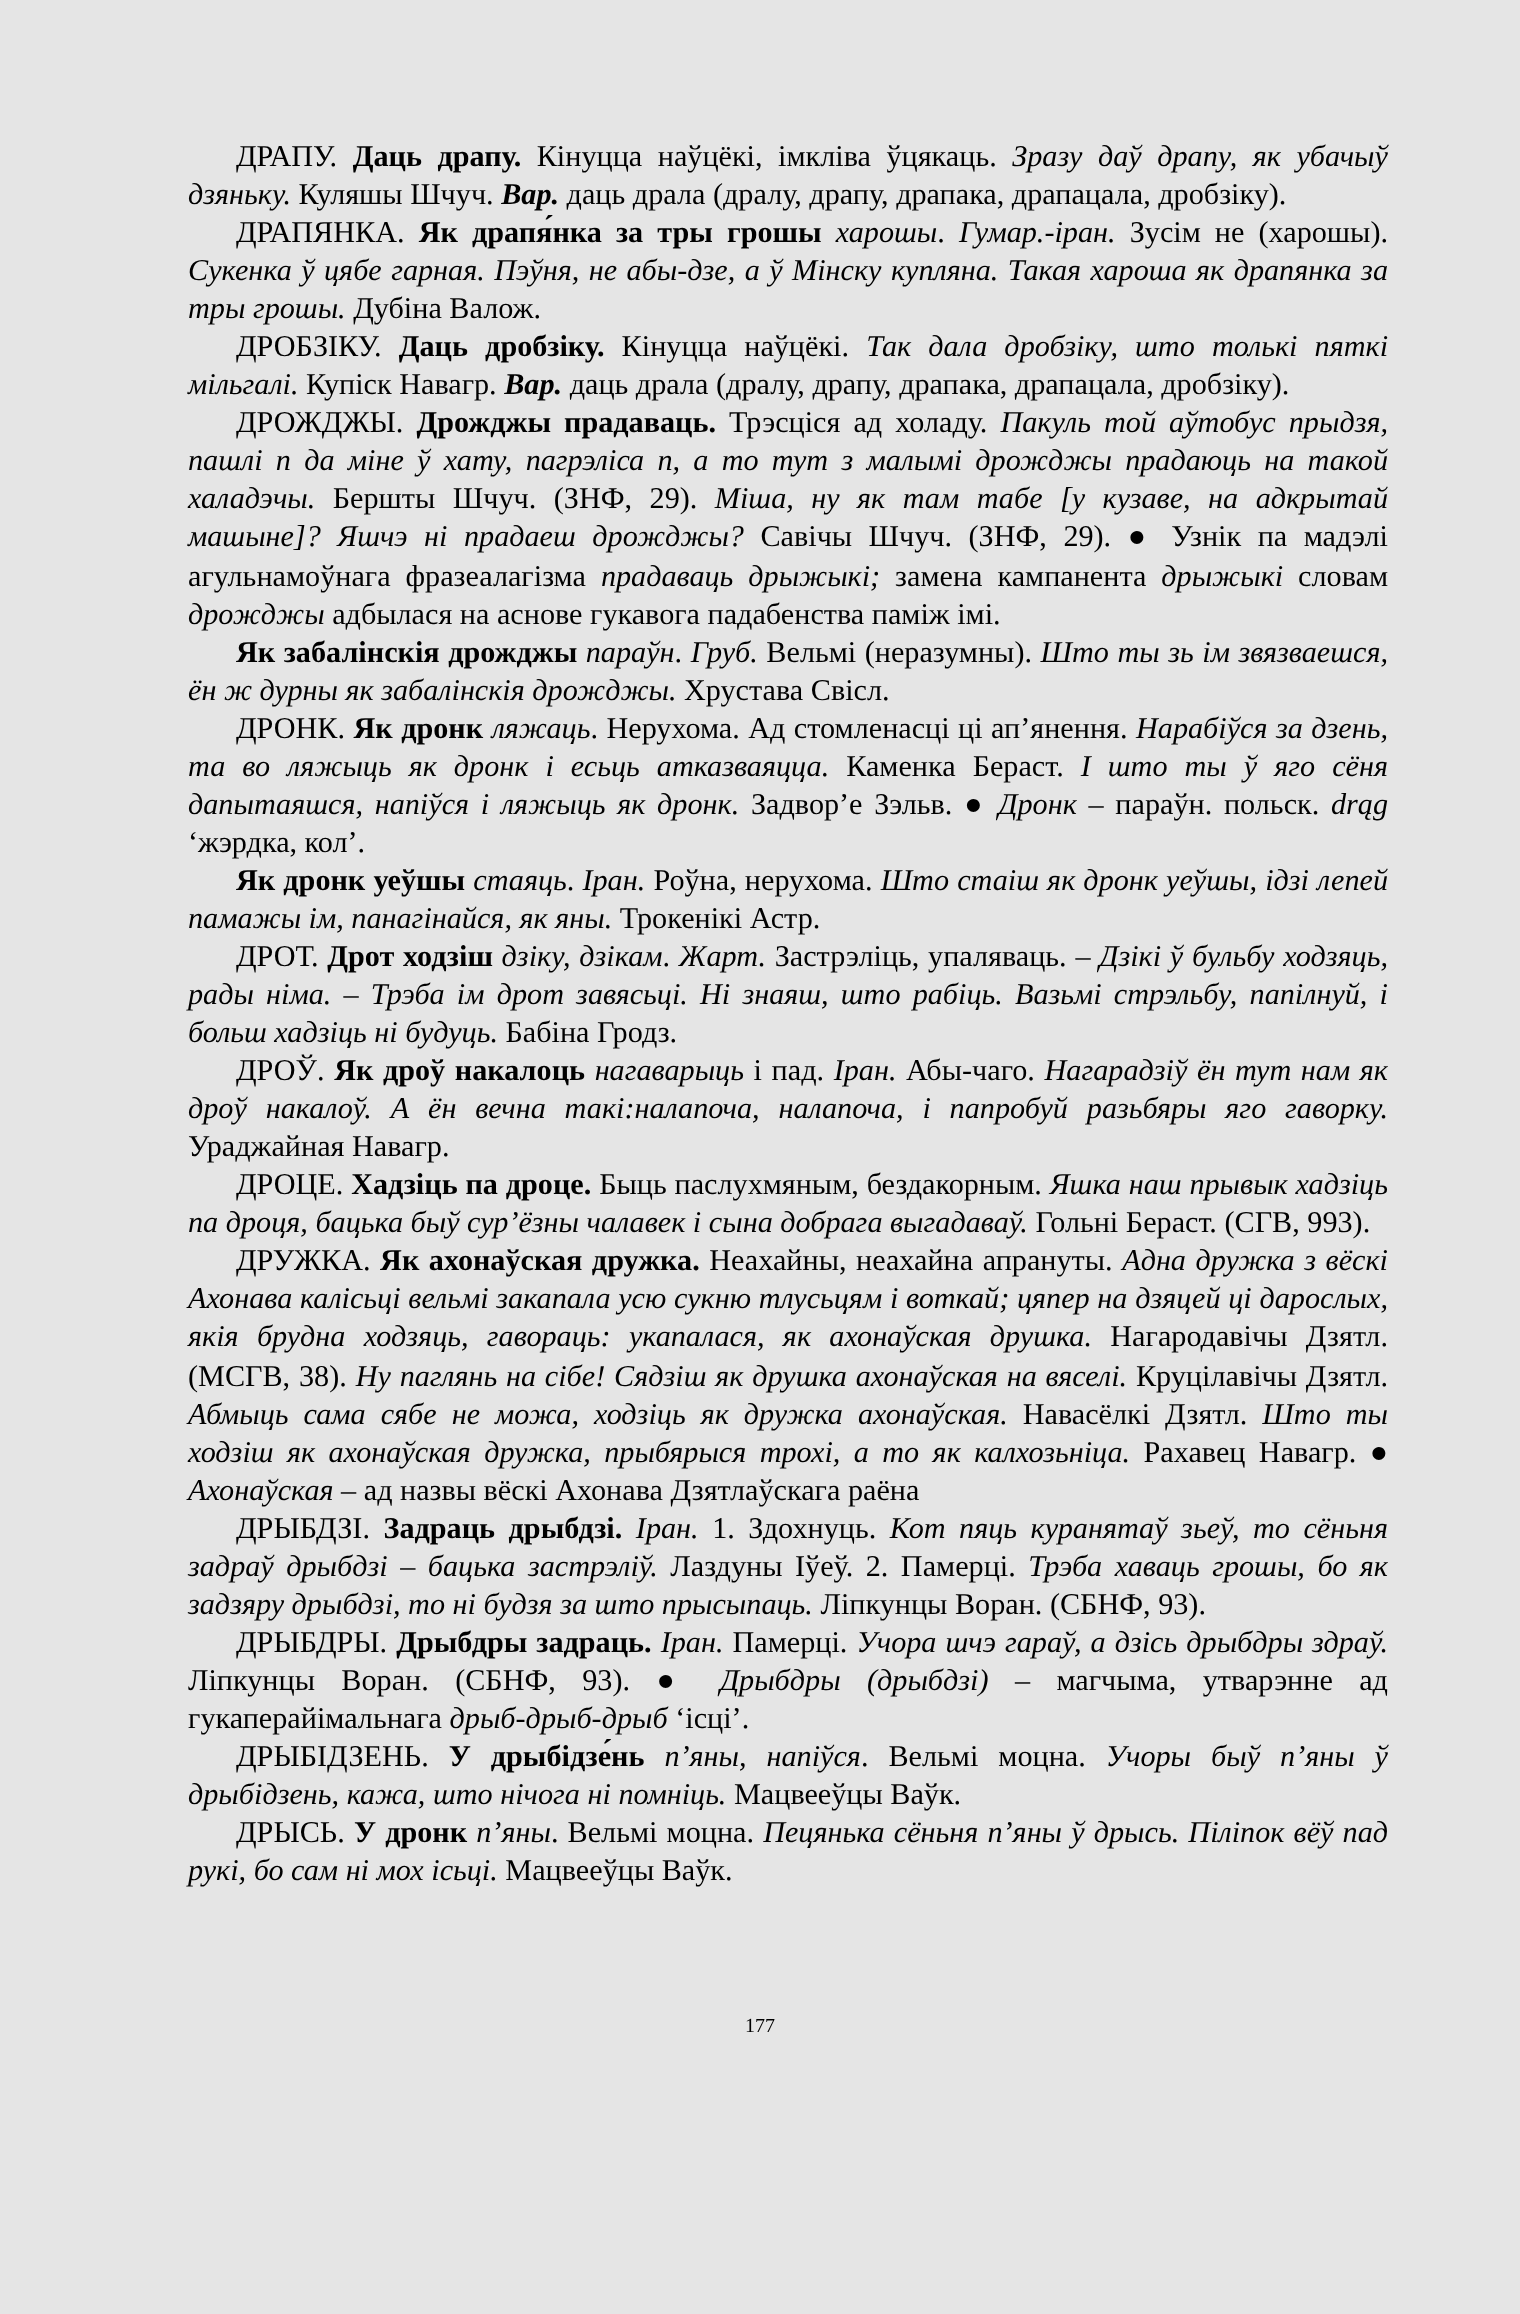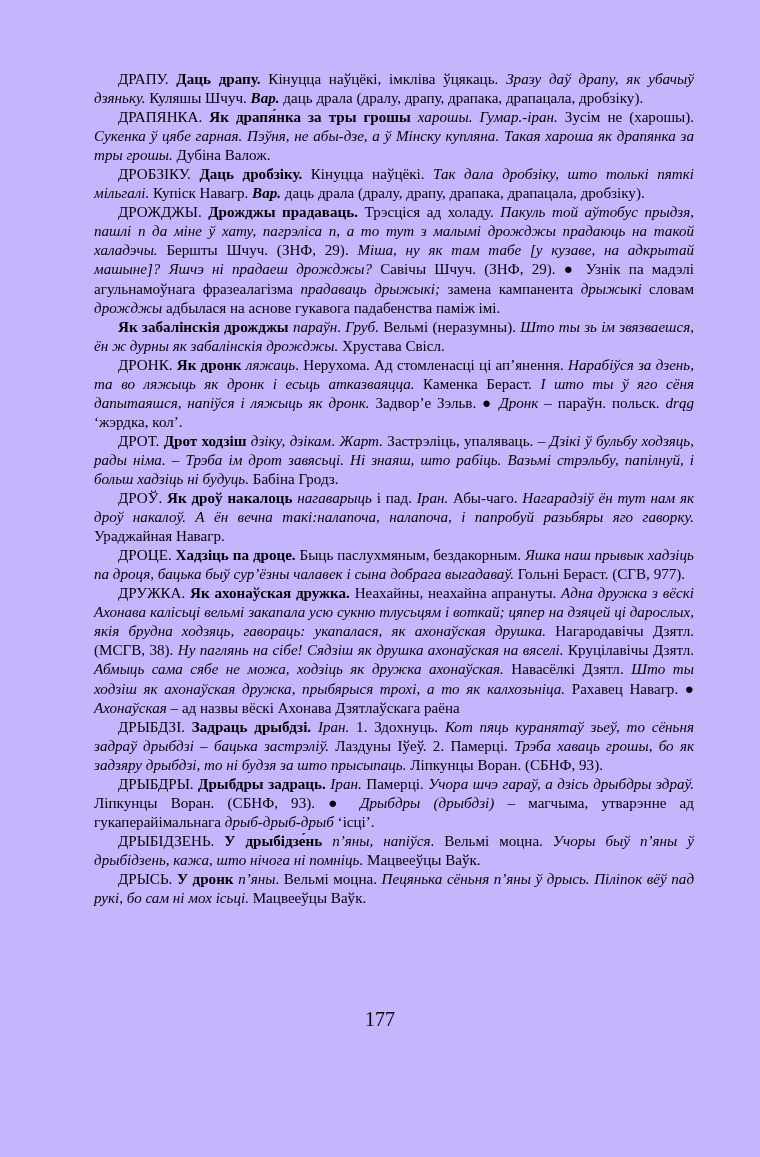--- a/index.html
+++ b/index.html
@@ -10,21 +10,21 @@
   body {
     width: 760px;
     height: 1157px;
     font-family: "Liberation Serif", "DejaVu Serif", serif;
     color: #000000;
   }
   .page {
     position: relative;
     width: 760px;
     height: 1157px;
-    background: #c4b5fd;
+    background: #e5e5e5;
     box-sizing: border-box;
     padding: 70px 68px 0 94px;
   }
   .column {
     width: 600px;
     text-align: justify;
     text-justify: inter-word;
     font-size: 15.1px;
     line-height: 19.05px;
     hyphens: none;
@@ -37,38 +37,39 @@
   }
   b, .b { font-weight: bold; }
   i, .i { font-style: italic; }
   .bi { font-weight: bold; font-style: italic; }
   .pageno {
     position: absolute;
     left: 0;
     right: 0;
     top: 1008px;
     text-align: center;
-    font-size: 20px;
+    font-size: 10px;
     font-family: "Liberation Serif", "DejaVu Serif", serif;
   }
 </style>
 </head>
 <body>
 
 <div class="page">
   <div class="column" id="column">
       <p class="entry"><span>ДРАПУ. </span><span class="b">Даць драпу.</span><span> Кінуцца наўцёкі, імкліва ўцякаць. </span><span class="i">Зразу даў драпу, як убачыў дзяньку.</span><span> Куляшы Шчуч. </span><span class="bi">Вар.</span><span> даць драла (дралу, драпу, драпака, драпацала, дробзіку).</span></p>
       <p class="entry"><span>ДРАПЯНКА. </span><span class="b">Як драпя́нка за тры грошы</span><span class="i"> харошы</span><span>. </span><span class="i">Гумар.-іран.</span><span> Зусім не (харошы). </span><span class="i">Сукенка ў цябе гарная. Пэўня, не абы-дзе, а ў Мінску купляна. Такая хароша як драпянка за тры грошы.</span><span> Дубіна Валож.</span></p>
       <p class="entry"><span>ДРОБЗІКУ. </span><span class="b">Даць дробзіку.</span><span> Кінуцца наўцёкі. </span><span class="i">Так дала дробзіку, што толькі пяткі мільгалі.</span><span> Купіск Навагр. </span><span class="bi">Вар.</span><span> даць драла (дралу, драпу, драпака, драпацала, дробзіку).</span></p>
       <p class="entry"><span>ДРОЖДЖЫ. </span><span class="b">Дрожджы прадаваць.</span><span> Трэсціся ад холаду. </span><span class="i">Пакуль той аўтобус прыдзя, пашлі п да міне ў хату, пагрэліса п, а то тут з малымі дрожджы прадаюць на такой халадэчы.</span><span> Бершты Шчуч. (ЗНФ, 29). </span><span class="i">Міша, ну як там табе [у кузаве, на адкрытай машыне]? Яшчэ ні прадаеш дрожджы?</span><span> Савічы Шчуч. (ЗНФ, 29). ● Узнік па мадэлі агульнамоўнага фразеалагізма </span><span class="i">прадаваць дрыжыкі;</span><span> замена кампанента </span><span class="i">дрыжыкі</span><span> словам </span><span class="i">дрожджы</span><span> адбылася на аснове гукавога падабенства паміж імі.</span></p>
       <p class="entry"><span class="b">Як забалінскія дрожджы</span><span class="i"> параўн</span><span>. </span><span class="i">Груб.</span><span> Вельмі (неразумны). </span><span class="i">Што ты зь ім звязваешся, ён ж дурны як забалінскія дрожджы.</span><span> Хрустава Свісл.</span></p>
       <p class="entry"><span>ДРОНК. </span><span class="b">Як дронк</span><span class="i"> ляжаць</span><span>. Нерухома. Ад стомленасці ці ап’янення. </span><span class="i">Нарабіўся за дзень, та во ляжыць як дронк і есьць атказваяцца.</span><span> Каменка Бераст. </span><span class="i">І што ты ў яго сёня дапытаяшся, напіўся і ляжыць як дронк.</span><span> Задвор’е Зэльв. ● </span><span class="i">Дронк</span><span> – параўн. польск. </span><span class="i">drąg</span><span> ‘жэрдка, кол’.</span></p>
+      <p class="entry"><span class="b">Як дронк уеўшы</span><span class="i"> стаяць</span><span>. </span><span class="i">Іран.</span><span> Роўна, нерухома. </span><span class="i">Што стаіш як дронк уеўшы, ідзі лепей памажы ім, панагінайся, як яны.</span><span> Трокенікі Астр.</span></p>
       <p class="entry"><span>ДРОТ. </span><span class="b">Дрот ходзіш</span><span class="i"> дзіку, дзікам</span><span>. </span><span class="i">Жарт.</span><span> Застрэліць, упаляваць. </span><span class="i">– Дзікі ў бульбу ходзяць, рады німа. – Трэба ім дрот завясьці. Ні знаяш, што рабіць. Вазьмі стрэльбу, папілнуй, і больш хадзіць ні будуць.</span><span> Бабіна Гродз.</span></p>
       <p class="entry"><span>ДРОЎ. </span><span class="b">Як дроў накалоць</span><span class="i"> нагаварыць</span><span> і пад. </span><span class="i">Іран.</span><span> Абы-чаго. </span><span class="i">Нагарадзіў ён тут нам як дроў накалоў. А ён вечна такі:налапоча, налапоча, і папробуй разьбяры яго гаворку.</span><span> Ураджайная Навагр.</span></p>
-      <p class="entry"><span>ДРОЦЕ. </span><span class="b">Хадзіць па дроце.</span><span> Быць паслухмяным, бездакорным. </span><span class="i">Яшка наш прывык хадзіць па дроця, бацька быў сур’ёзны чалавек і сына добрага выгадаваў.</span><span> Гольні Бераст. (СГВ, 977).</span></p>
+      <p class="entry"><span>ДРОЦЕ. </span><span class="b">Хадзіць па дроце.</span><span> Быць паслухмяным, бездакорным. </span><span class="i">Яшка наш прывык хадзіць па дроця, бацька быў сур’ёзны чалавек і сына добрага выгадаваў.</span><span> Гольні Бераст. (СГВ, 993).</span></p>
       <p class="entry"><span>ДРУЖКА. </span><span class="b">Як ахонаўская дружка.</span><span> Неахайны, неахайна апрануты. </span><span class="i">Адна дружка з вёскі Ахонава калісьці вельмі закапала усю сукню тлусьцям і воткай; цяпер на дзяцей ці дарослых, якія брудна ходзяць, гавораць: укапалася, як ахонаўская друшка.</span><span> Нагародавічы Дзятл. (МСГВ, 38). </span><span class="i">Ну паглянь на сібе! Сядзіш як друшка ахонаўская на вяселі.</span><span> Круцілавічы Дзятл. </span><span class="i">Абмыць сама сябе не можа, ходзіць як дружка ахонаўская.</span><span> Навасёлкі Дзятл. </span><span class="i">Што ты ходзіш як ахонаўская дружка, прыбярыся трохі, а то як калхозьніца.</span><span> Рахавец Навагр. ● </span><span class="i">Ахонаўская</span><span> – ад назвы вёскі Ахонава Дзятлаўскага раёна</span></p>
       <p class="entry"><span>ДРЫБДЗІ.  </span><span class="b">Задраць дрыбдзі.</span><span> </span><span class="i">Іран.</span><span> 1. Здохнуць. </span><span class="i">Кот пяць куранятаў зьеў, то сёньня задраў дрыбдзі – бацька застрэліў.</span><span> Лаздуны  Іўеў. 2. Памерці. </span><span class="i">Трэба хаваць грошы, бо як задзяру дрыбдзі, то ні будзя за што прысыпаць.</span><span> Ліпкунцы Воран. (СБНФ, 93).</span></p>
       <p class="entry"><span>ДРЫБДРЫ. </span><span class="b">Дрыбдры задраць.</span><span> </span><span class="i">Іран.</span><span> Памерці. </span><span class="i">Учора шчэ гараў, а дзісь дрыбдры здраў.</span><span> Ліпкунцы Воран. (СБНФ, 93). ● </span><span class="i">Дрыбдры (дрыбдзі)</span><span> – магчыма, утварэнне ад гукаперайімальнага </span><span class="i">дрыб-дрыб-дрыб</span><span> ‘ісці’.</span></p>
       <p class="entry"><span>ДРЫБІДЗЕНЬ. </span><span class="b">У дрыбідзе́нь</span><span class="i"> п’яны, напіўся</span><span>. Вельмі моцна. </span><span class="i">Учоры быў п’яны ў дрыбідзень, кажа, што нічога ні помніць.</span><span> Мацвееўцы Ваўк.</span></p>
       <p class="entry"><span>ДРЫСЬ. </span><span class="b">У дронк</span><span class="i"> п’яны</span><span>. Вельмі моцна. </span><span class="i">Пецянька сёньня п’яны ў дрысь. Піліпок вёў пад рукі, бо сам ні мох ісьці.</span><span> Мацвееўцы Ваўк.</span></p>
     </div>
   <div class="pageno">177</div>
 </div>
 
 </body></html>

